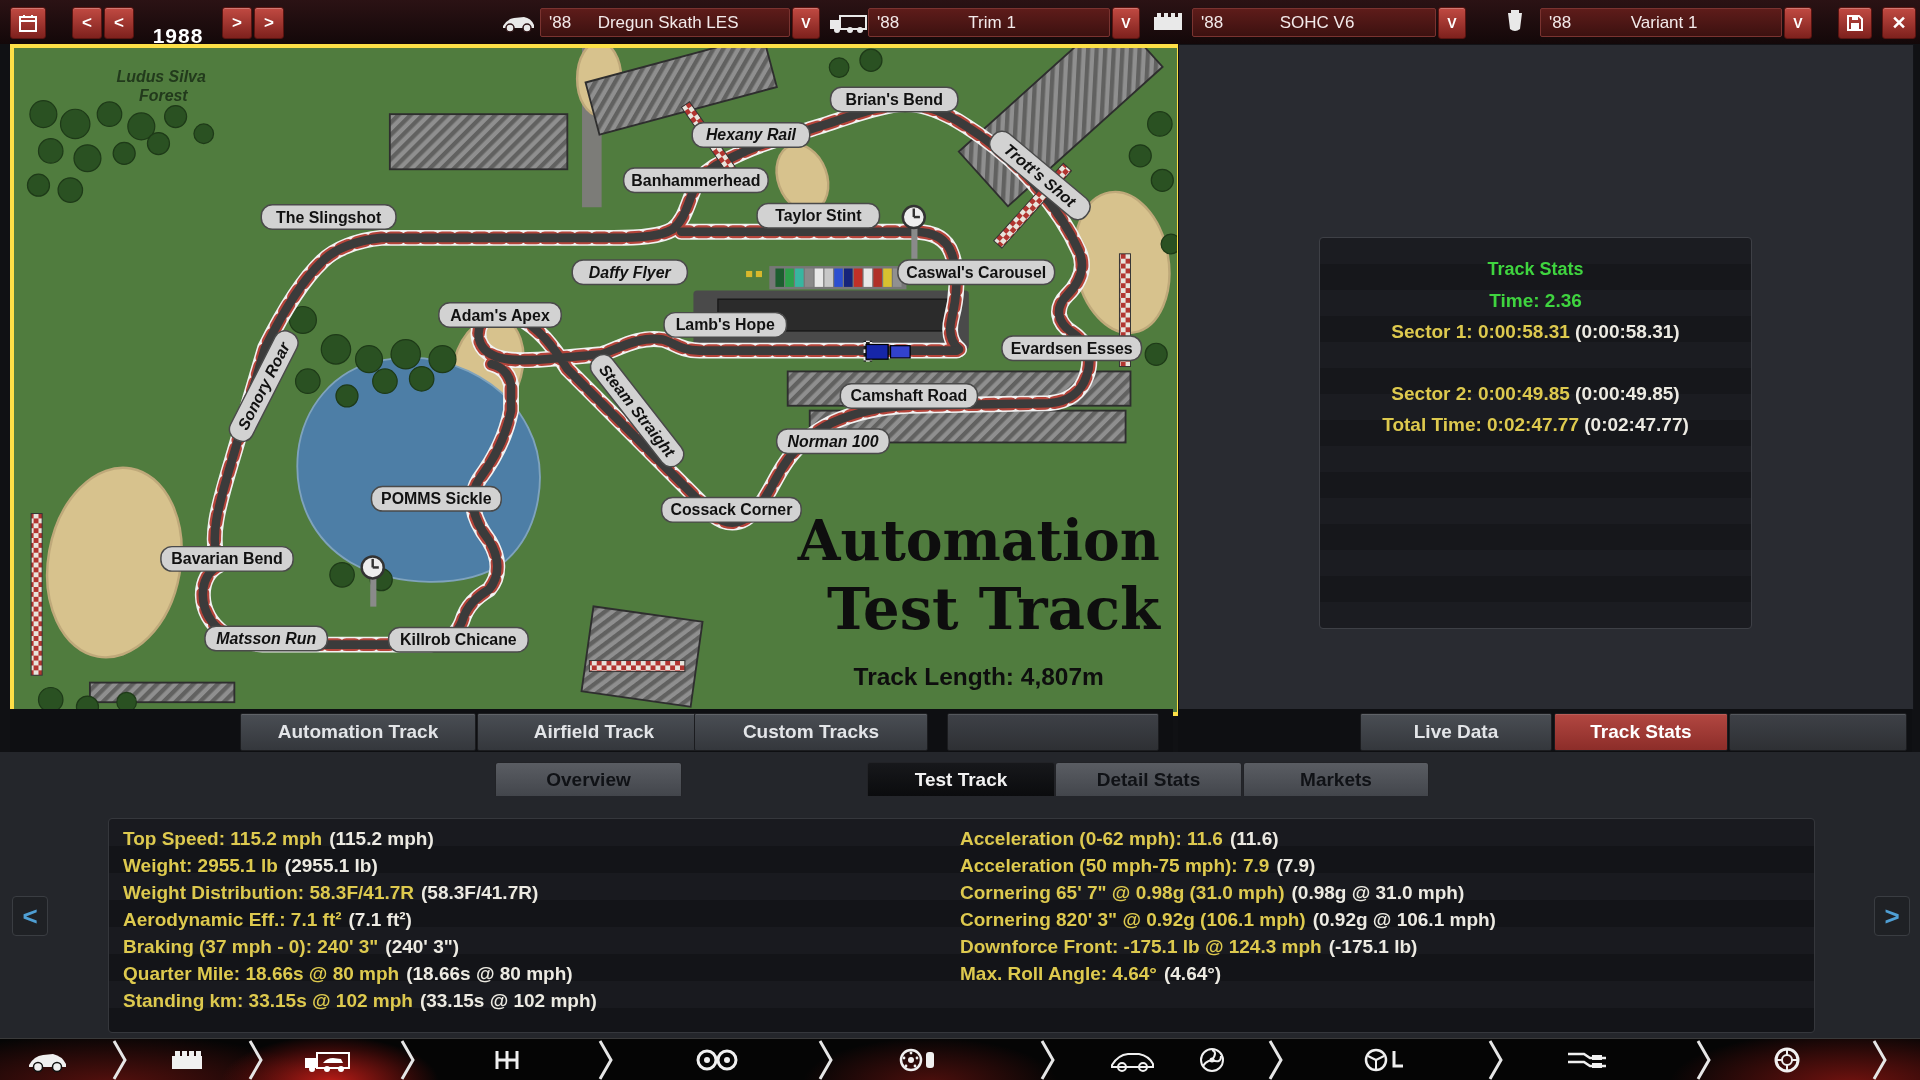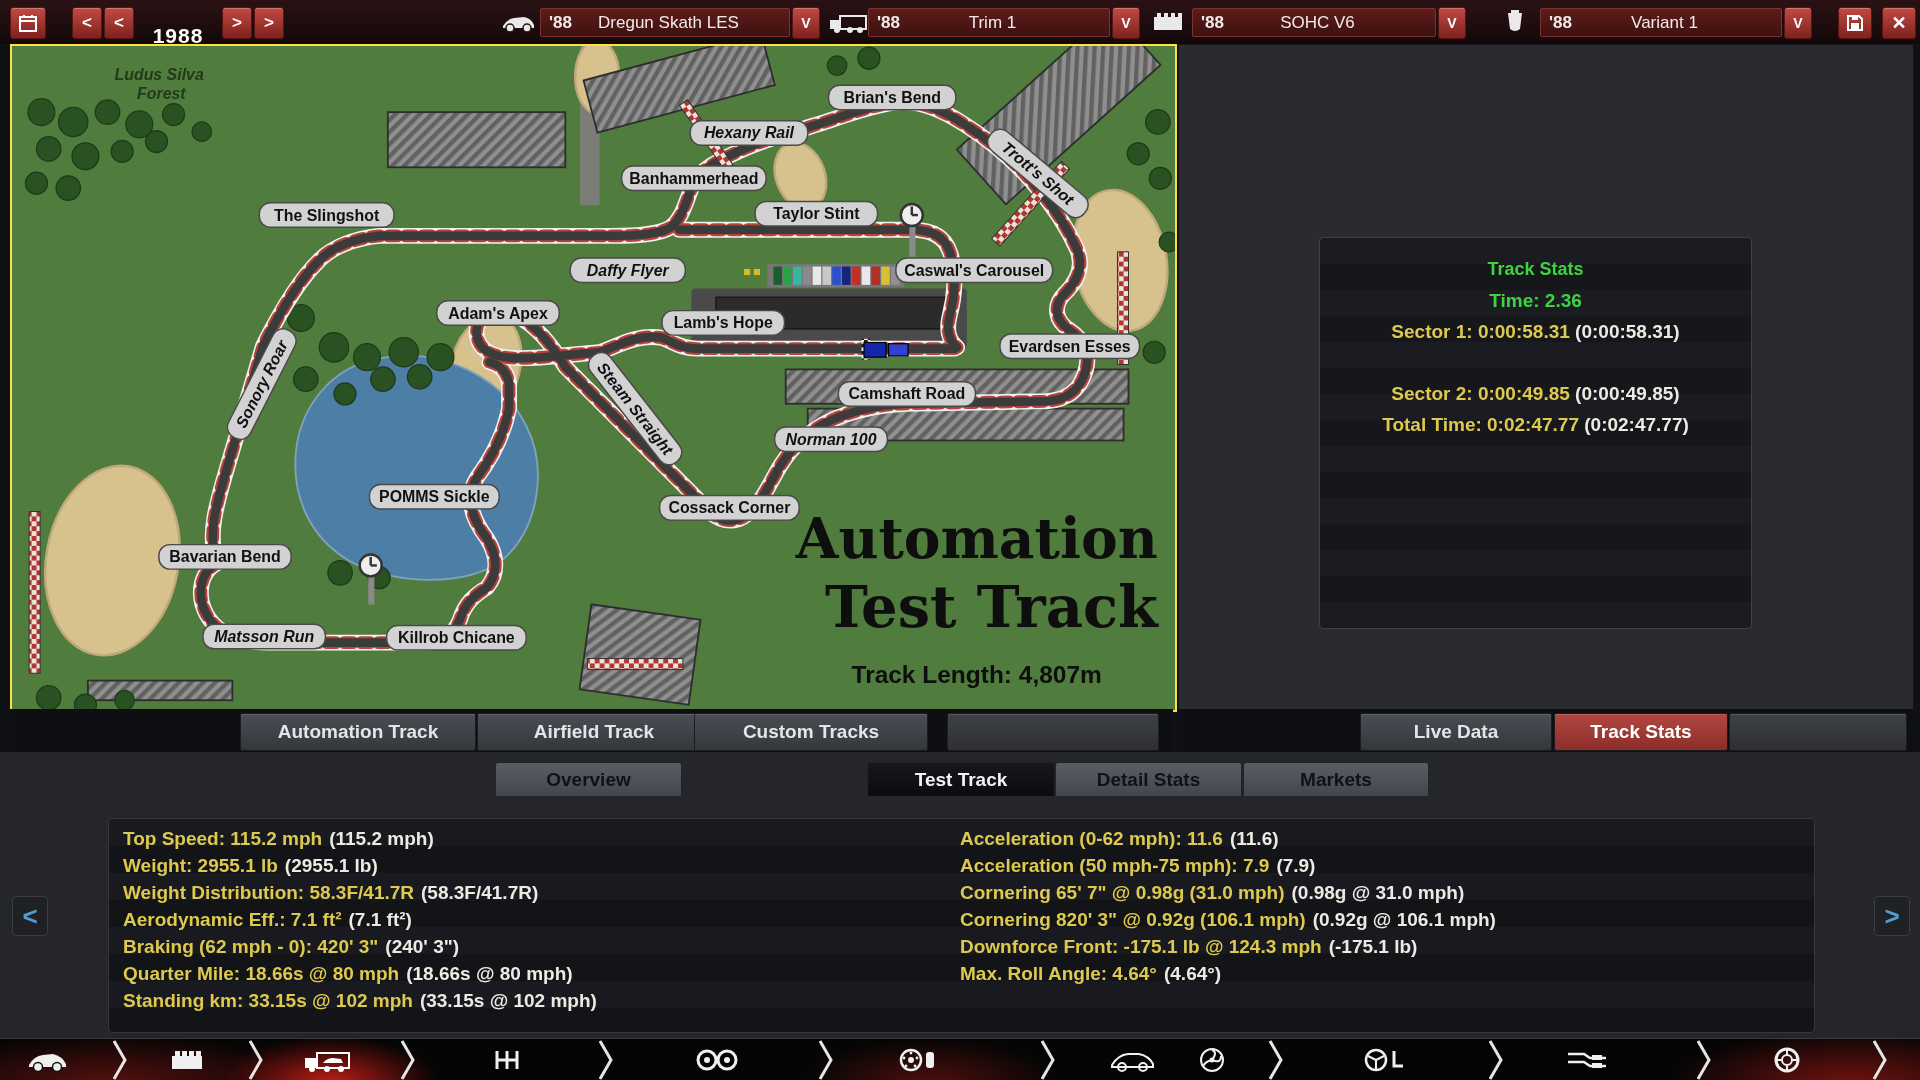--- a/index.html
+++ b/index.html
@@ -8,28 +8,28 @@
   
   #topbar{position:absolute;left:0;top:0;width:1920px;height:44px;
     background:linear-gradient(#2b1214,#130809);border-bottom:1px solid #000;}
   .red-btn{position:absolute;top:7px;height:30px;border-radius:3px;
     background:linear-gradient(#c14a42,#7e211d);border:1px solid #5a1411;
     color:#fff;font-weight:bold;font-size:17px;display:flex;align-items:center;justify-content:center;
     box-shadow:inset 0 1px 0 rgba(255,255,255,.25);}
   .tb-field{position:absolute;top:8px;height:27px;border-radius:2px;
     background:linear-gradient(#5e1c1a,#3c1110);border:1px solid #7a3330;
     color:#f3eaea;font-size:17px;display:flex;align-items:center;}
-  .tb-field .yr{margin-left:8px;font-weight:bold;}
+  .tb-field .yr{margin-left:8px;font-weight:normal;}
   .tb-field .nm{flex:1;text-align:center;padding-right:24px;}
   .tb-year{position:absolute;top:24px;color:#fff;font-size:21px;font-weight:bold;letter-spacing:1px;}
   .tb-ic{position:absolute;top:9px;}
 
   
   #mainrow{position:absolute;left:0;top:44px;width:1920px;height:708px;background:#101114;}
-  #maparea{position:absolute;left:10px;top:0;width:1163px;height:664px;border:2px solid #fde047;background:#507c3e;}
+  #maparea{position:absolute;left:10px;top:0;width:1163px;height:664px;border:4px solid #fde047;background:#507c3e;}
   #rightpanel{position:absolute;left:1178px;top:0;width:734px;height:664px;background:#292b31;border:1px solid #121317;}
 
   #tsbox{position:absolute;left:140px;top:192px;width:433px;height:392px;
     background:repeating-linear-gradient(180deg,#1b1c21 0 26px,#16171b 26px 52px);
     border:1px solid #3e4046;border-radius:4px;text-align:center;padding-top:16px;box-sizing:border-box;}
   .ts-line{line-height:31px;font-size:19px;font-weight:bold;}
   .ts-green{color:#3fd43f;}
   .ts-y{color:#ddc94e;} .ts-w{color:#eceae2;}
 
   .tabstrip{position:absolute;top:665px;height:43px;background:#0e0f12;}
@@ -422,21 +422,21 @@
   <div class="mid-tab" style="left:1243px;width:184px;">Markets</div>
 </div>
 
 <div id="statsband">
   <div id="statsinner">
     <div class="scol" style="left:14px;">
       <div class="srow"><span class="y">Top Speed: 115.2 mph</span><span class="w">(115.2 mph)</span></div>
       <div class="srow"><span class="y">Weight: 2955.1 lb</span><span class="w">(2955.1 lb)</span></div>
       <div class="srow"><span class="y">Weight Distribution: 58.3F/41.7R</span><span class="w">(58.3F/41.7R)</span></div>
       <div class="srow"><span class="y">Aerodynamic Eff.: 7.1 ft²</span><span class="w">(7.1 ft²)</span></div>
-      <div class="srow"><span class="y">Braking (62 mph - 0): 420' 3"</span><span class="w">(240' 3")</span></div>
+      <div class="srow"><span class="y">Braking (37 mph - 0): 240' 3"</span><span class="w">(240' 3")</span></div>
       <div class="srow"><span class="y">Quarter Mile: 18.66s @ 80 mph</span><span class="w">(18.66s @ 80 mph)</span></div>
       <div class="srow"><span class="y">Standing km: 33.15s @ 102 mph</span><span class="w">(33.15s @ 102 mph)</span></div>
     </div>
     <div class="scol" style="left:851px;">
       <div class="srow"><span class="y">Acceleration (0-62 mph): 11.6</span><span class="w">(11.6)</span></div>
       <div class="srow"><span class="y">Acceleration (50 mph-75 mph): 7.9</span><span class="w">(7.9)</span></div>
       <div class="srow"><span class="y">Cornering 65' 7" @ 0.98g (31.0 mph)</span><span class="w">(0.98g @ 31.0 mph)</span></div>
       <div class="srow"><span class="y">Cornering 820' 3" @ 0.92g (106.1 mph)</span><span class="w">(0.92g @ 106.1 mph)</span></div>
       <div class="srow"><span class="y">Downforce Front: -175.1 lb @ 124.3 mph</span><span class="w">(-175.1 lb)</span></div>
       <div class="srow"><span class="y">Max. Roll Angle: 4.64°</span><span class="w">(4.64°)</span></div>

